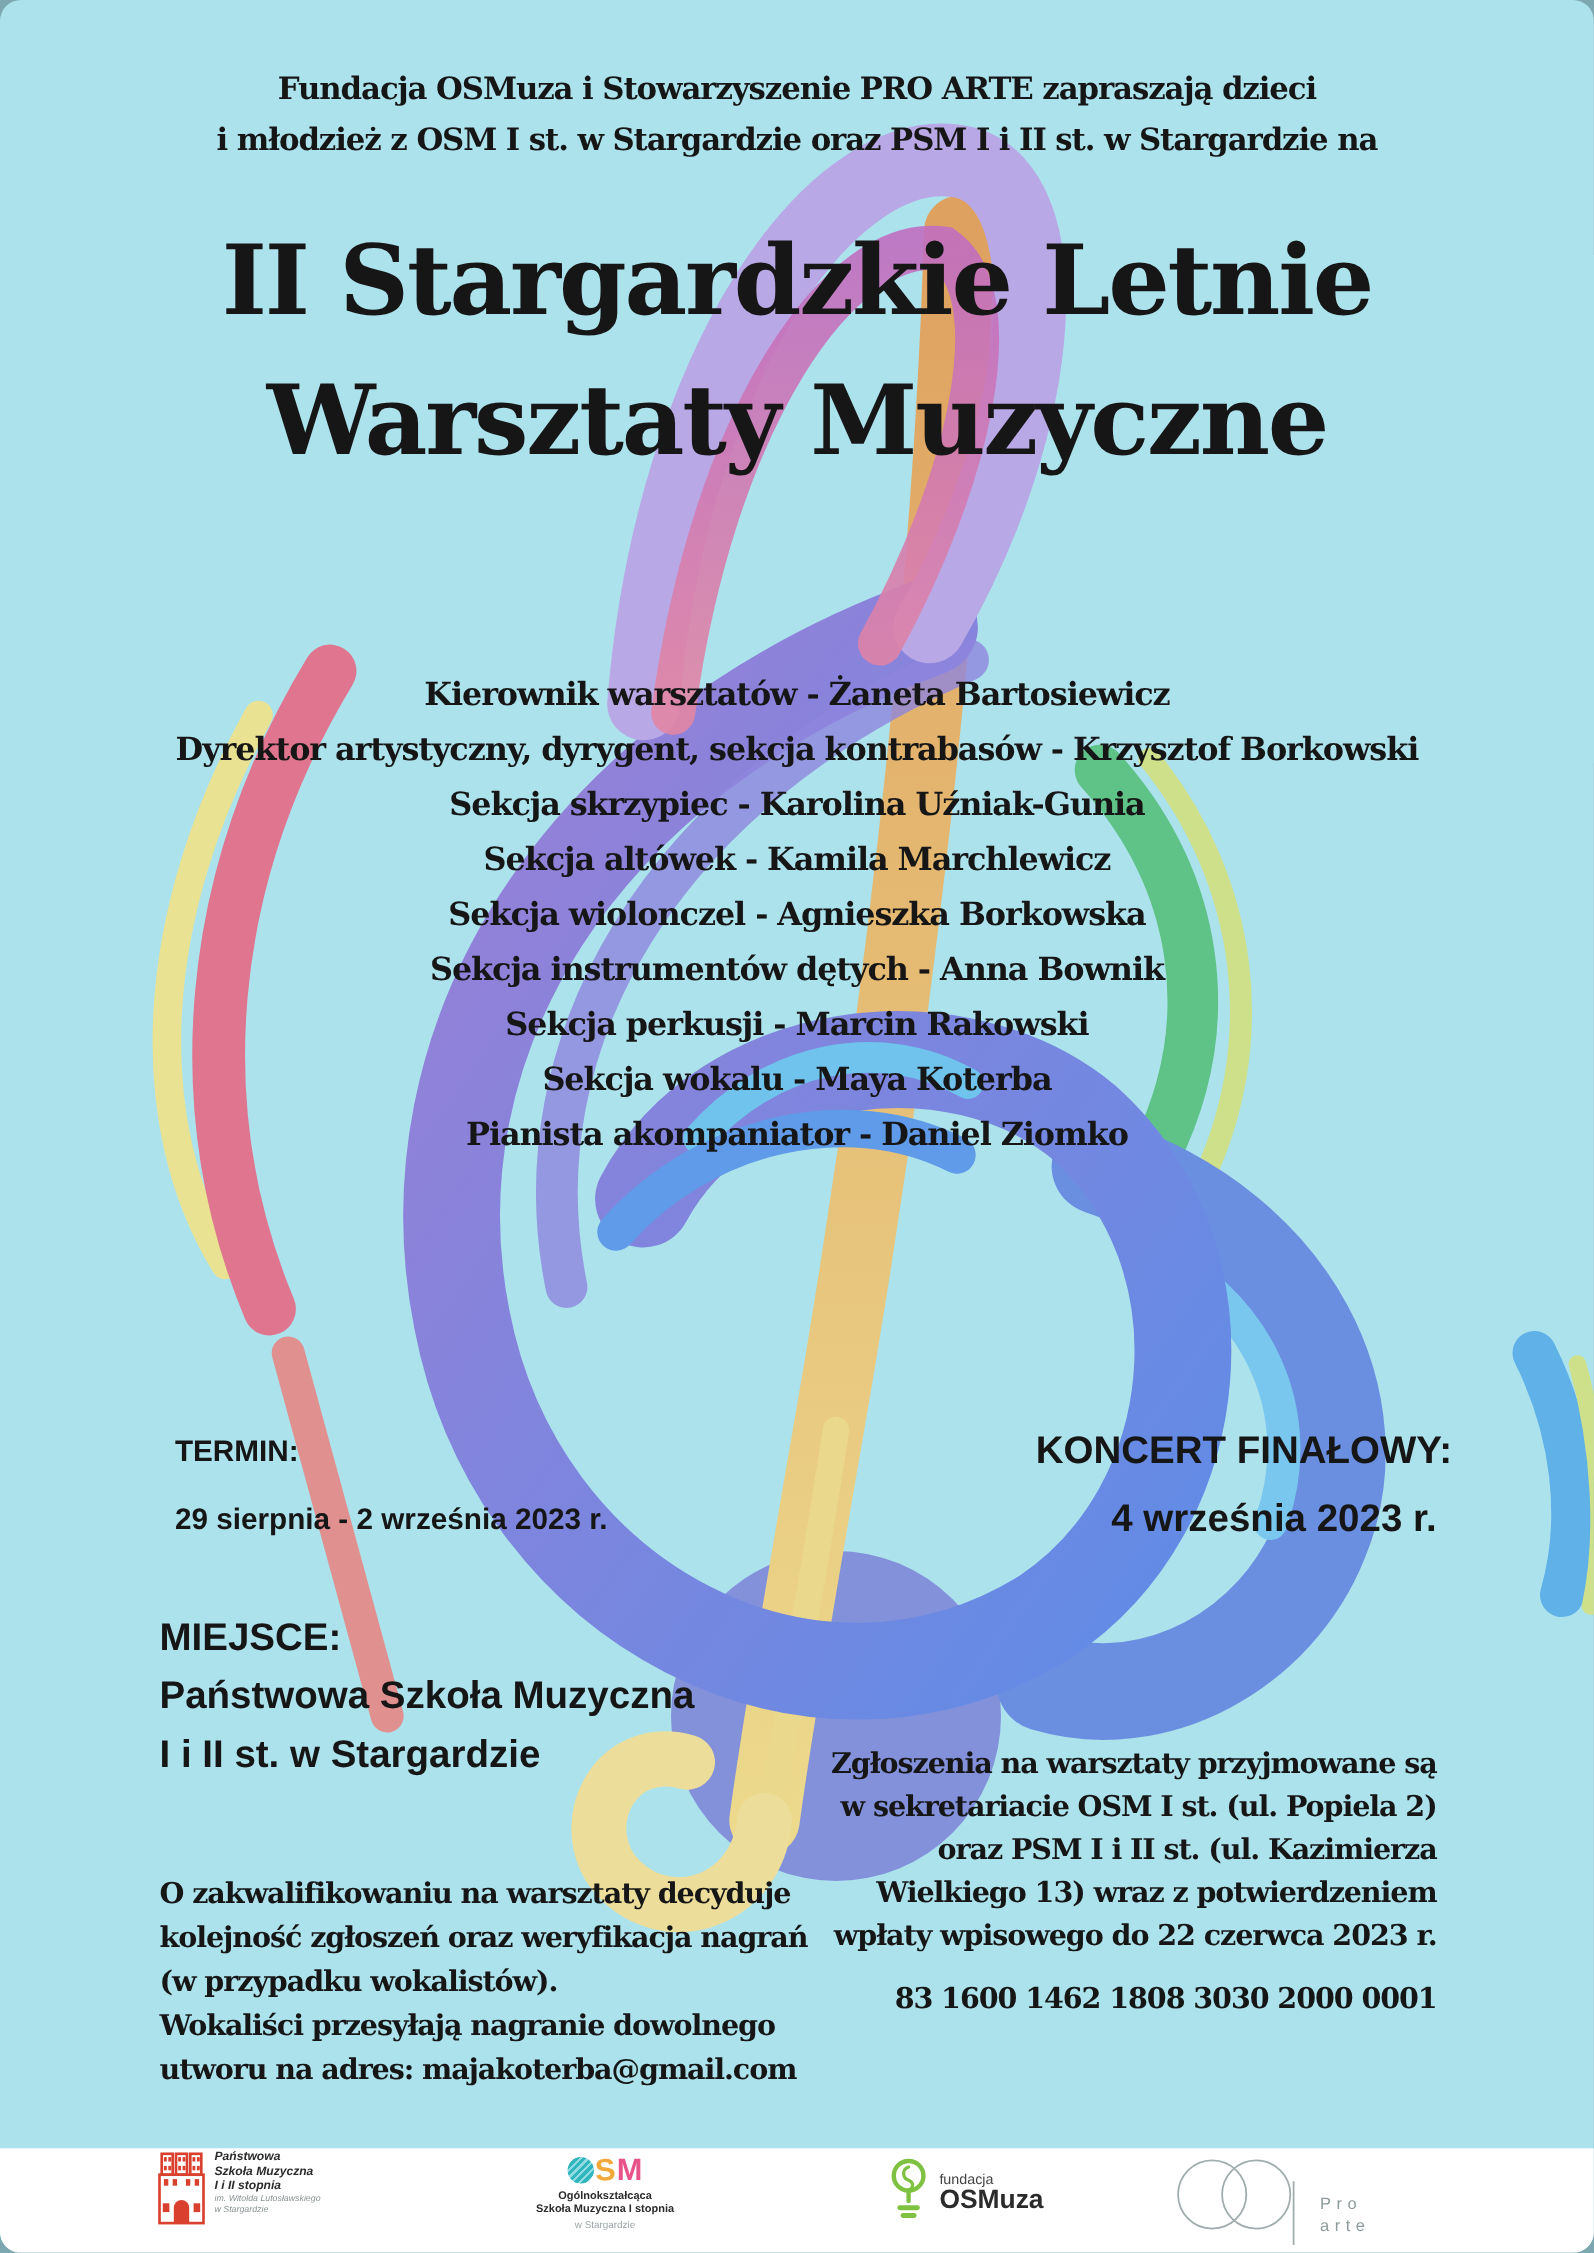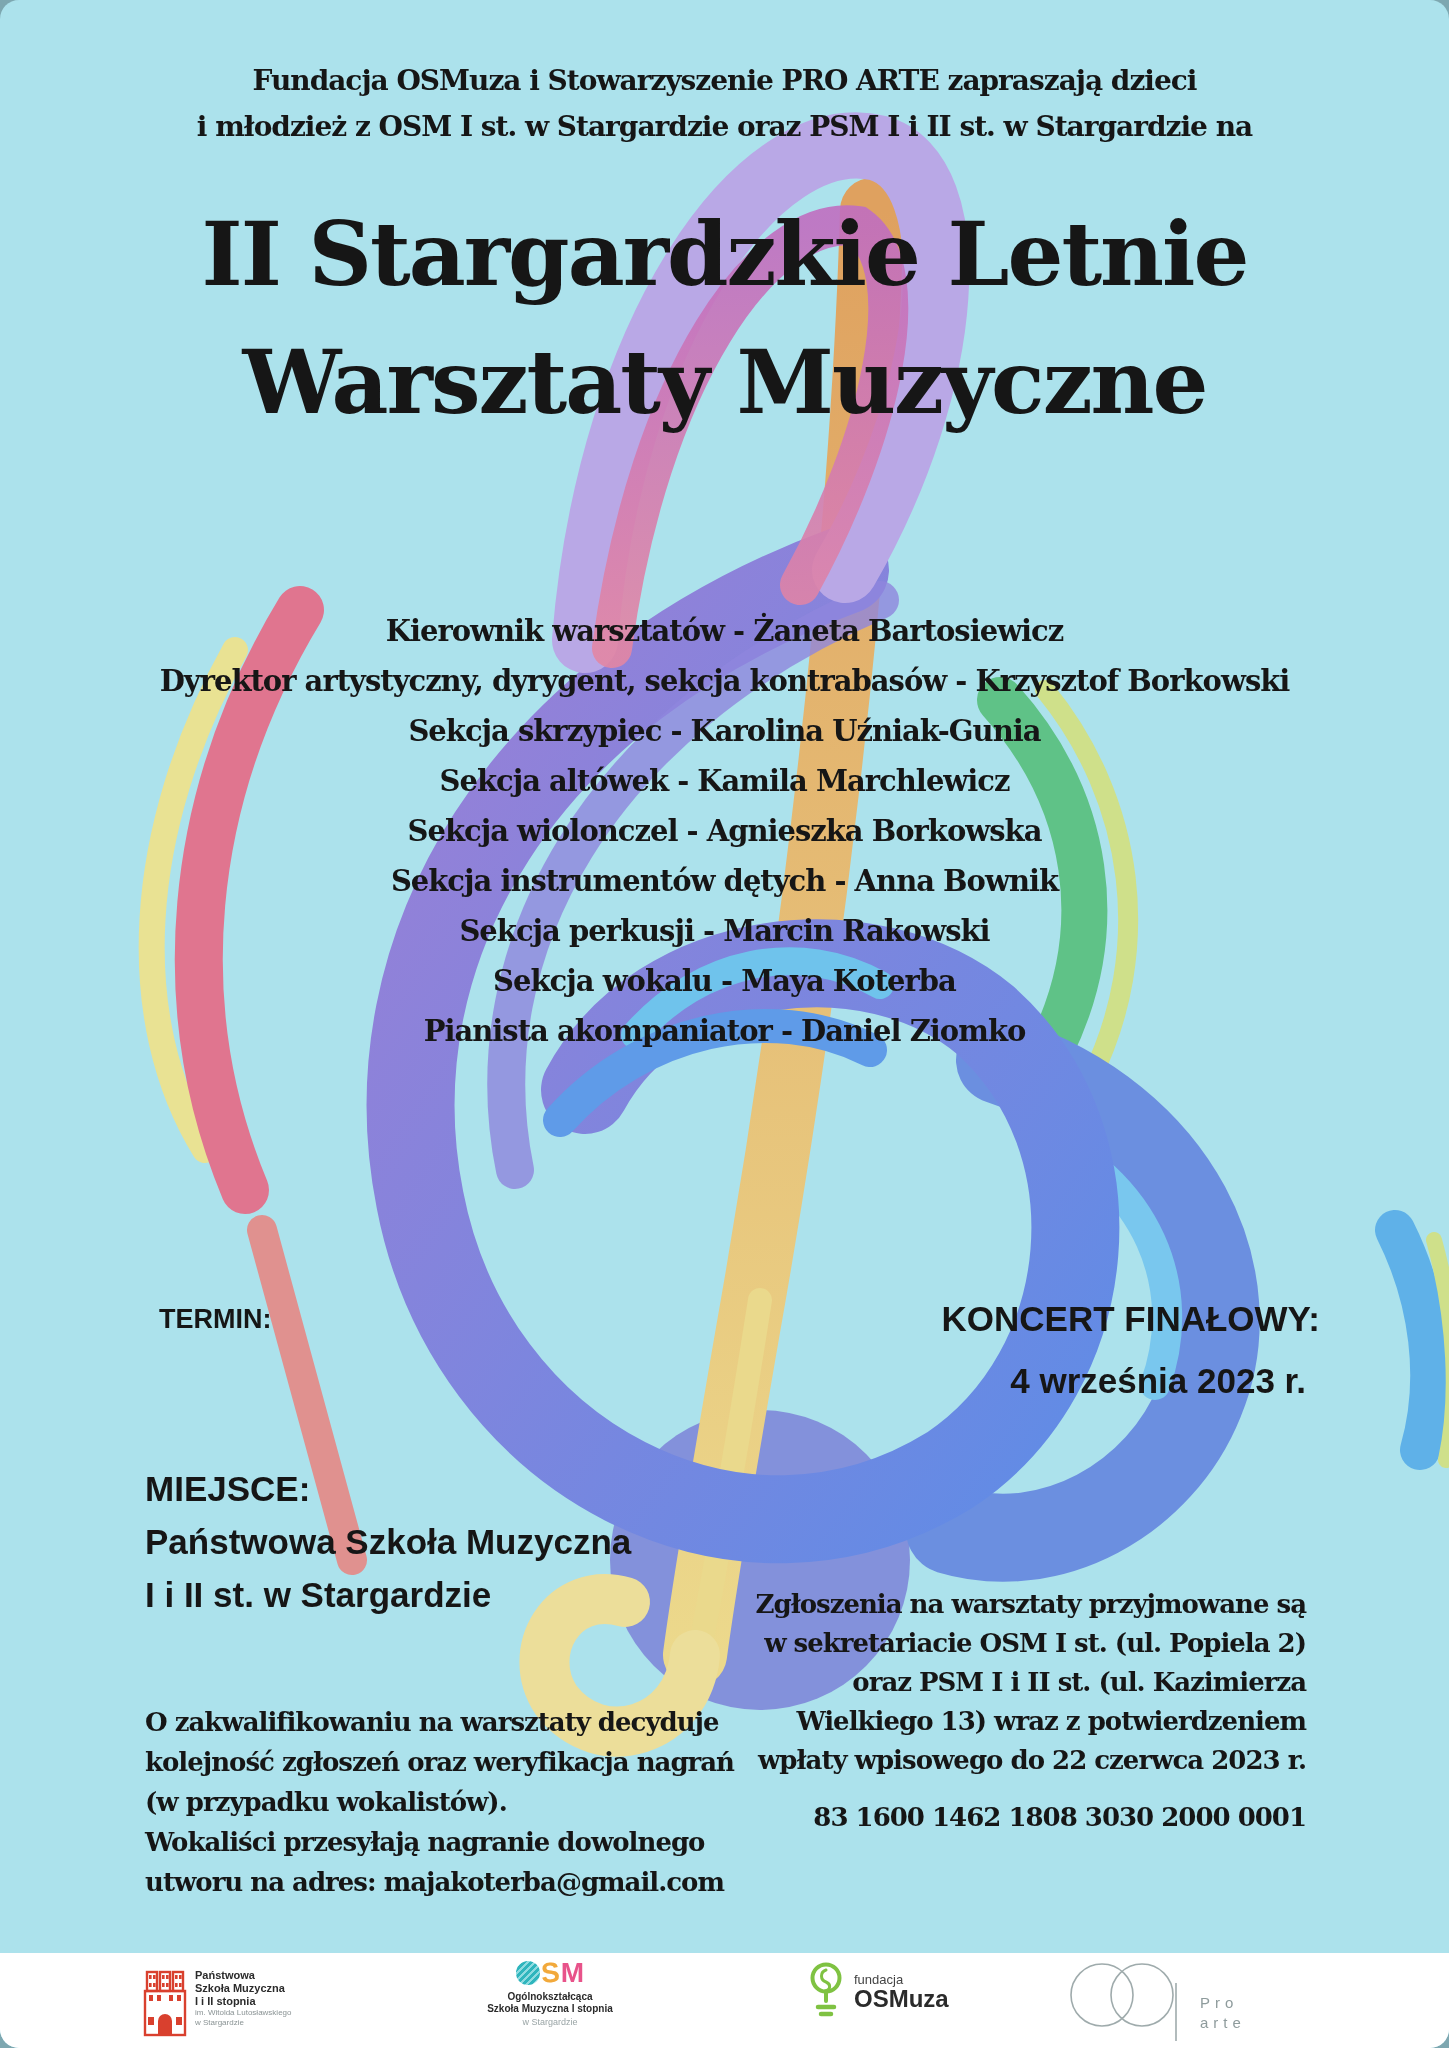--- a/index.html
+++ b/index.html
@@ -23,21 +23,21 @@
   .termin{left:159px;top:1288px;font-size:27px;line-height:62px;}
   .koncert{left:860px;width:460px;top:1288px;text-align:right;font-size:35px;line-height:62px;}
   .koncert .val{padding-right:14px;}
   .miejsce{left:145px;top:1462px;font-size:35px;line-height:53px;}
   .para{font-size:26px;line-height:40px;}
   .zglo{left:640px;right:143px;top:1585px;text-align:right;line-height:39px;}
   .kwal{left:145px;top:1702px;text-align:left;}
   .wpis{left:640px;right:143px;top:1798px;text-align:right;line-height:38px;}
   .footer-band{position:absolute;left:0;top:1953px;width:1449px;height:95px;background:#ffffff;z-index:3;}
   .logo{position:absolute;display:flex;align-items:flex-start;font-family:"Liberation Sans","DejaVu Sans",sans-serif;}
-  .psm{left:143px;top:16px;}
+  .psm{left:143px;top:2px;font-style:italic;}
   .psm .nm{font-weight:bold;font-size:11px;line-height:13px;color:#2b2b2b;}
   .psm .sb{font-size:8px;line-height:10px;color:#8a9394;margin-top:3px;}
   .osm{left:470px;top:6px;flex-direction:column;align-items:center;width:160px;text-align:center;}
   .osm-word{font-weight:bold;font-size:28px;line-height:28px;display:flex;align-items:center;gap:1px;}
   .osm-o{display:inline-block;width:24px;height:24px;border-radius:50%;
      background:repeating-linear-gradient(135deg,#2fb5bd 0 3px,#8fdbe0 3px 5px);}
   .osm-s{color:#f2a93b;transform:rotate(-4deg);}
   .osm-m{color:#e8538a;}
   .osm .nm{font-weight:bold;font-size:10px;line-height:12px;color:#2b2b2b;margin-top:4px;}
   .osm .sb{font-size:9px;color:#9aa5a6;margin-top:2px;}
@@ -109,20 +109,21 @@
     <div>Sekcja altówek - Kamila Marchlewicz</div>
     <div>Sekcja wiolonczel - Agnieszka Borkowska</div>
     <div>Sekcja instrumentów dętych - Anna Bownik</div>
     <div>Sekcja perkusji - Marcin Rakowski</div>
     <div>Sekcja wokalu - Maya Koterba</div>
     <div>Pianista akompaniator - Daniel Ziomko</div>
   </div>
 
   <div class="txt termin sans-h">
     <div>TERMIN:</div>
+    <div>29 sierpnia - 2 września 2023 r.</div>
   </div>
 
   <div class="txt koncert sans-h">
     <div>KONCERT FINAŁOWY:</div>
     <div class="val">4 września 2023 r.</div>
   </div>
 
   <div class="txt miejsce sans-h">
     <div>MIEJSCE:</div>
     <div>Państwowa Szkoła Muzyczna</div>

